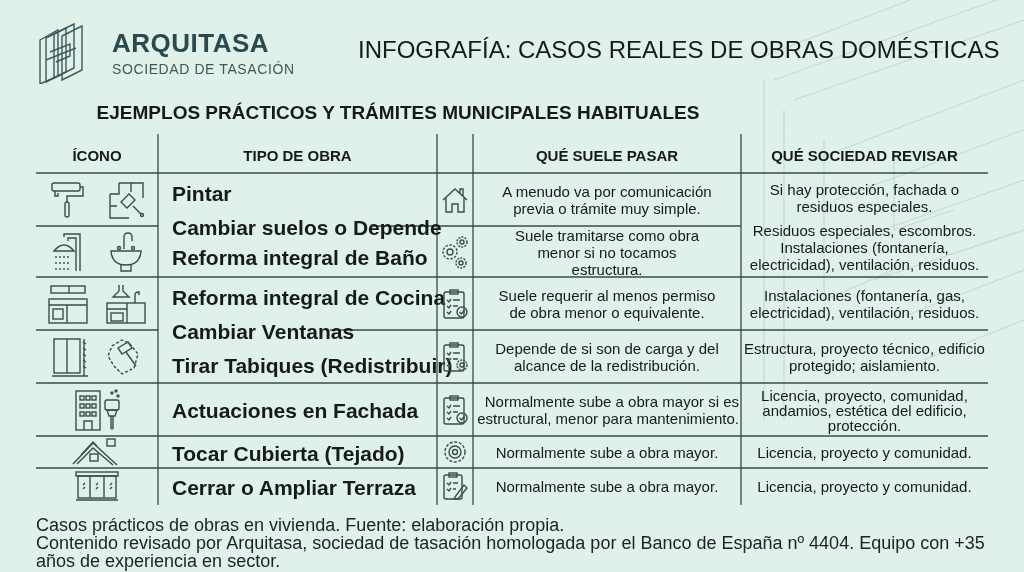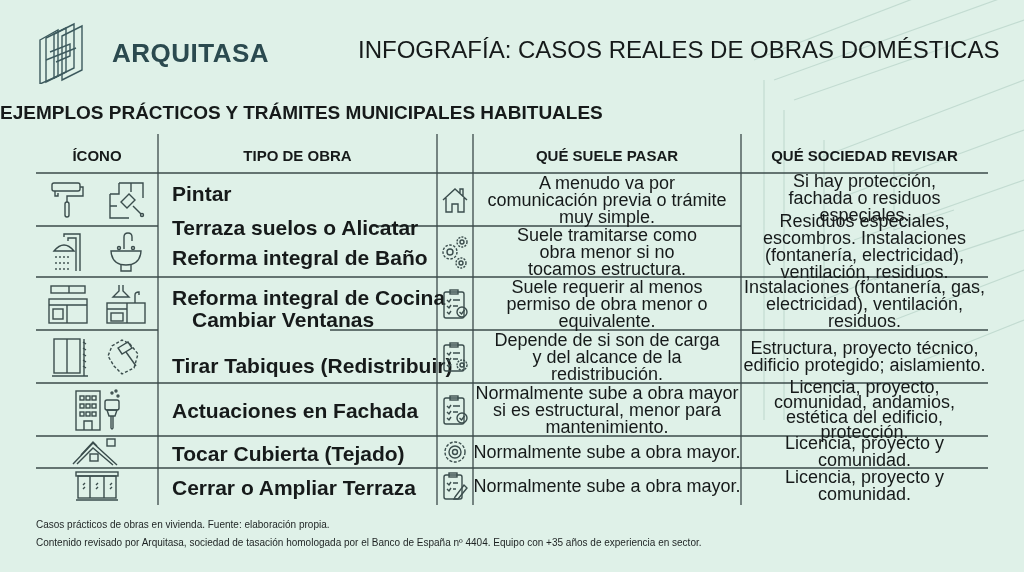--- a/index.html
+++ b/index.html
@@ -10,28 +10,28 @@
     color: #161a1a;
     position: relative;
   }
   .bg-pattern { position: absolute; right: 0; top: 0; width: 330px; height: 420px; opacity: 0.35; }
   .logo { position: absolute; left: 36px; top: 22px; display: flex; align-items: center; }
   .logo svg { width: 52px; height: 62px; }
   .logo-text { margin-left: 24px; }
   .brand { font-size: 26px; font-weight: bold; color: #2b4a4f; letter-spacing: 0.5px; line-height: 28px; }
   .brand-sub { font-size: 14px; color: #3d5a5e; letter-spacing: 0.6px; margin-top: 4px; }
   .main-title { position: absolute; left: 310px; top: 36px; font-size: 24px; font-weight: normal; color: #161a1a; margin-left: 48px; }
-  .sub-title { position: absolute; left: 0; width: 836px; top: 102px; font-size: 19px; font-weight: bold; padding-right: 40px; }
+  .sub-title { position: absolute; left: 0; width: 836px; top: 102px; font-size: 19px; font-weight: bold; text-align: center; padding-right: 40px; }
   .grid { position: absolute; left: 0; top: 0; width: 1024px; height: 572px; pointer-events: none; }
   .cell { position: absolute; display: flex; align-items: center; justify-content: center; text-align: center; }
   .hdr { font-weight: bold; font-size: 15px; }
   .tipo { position: absolute; left: 172px; font-weight: bold; font-size: 21px; }
-  .txt { font-size: 18px; line-height: 17px; }
+  .txt { font-size: 15px; line-height: 17px; }
   .icon svg { stroke: #3b4d4d; fill: none; stroke-width: 1.4; }
-  .footer { position: absolute; left: 36px; top: 516px; font-size: 10px; line-height: 18px; color: #1d2222; }
+  .footer { position: absolute; left: 36px; top: 516px; font-size: 18px; line-height: 18px; color: #1d2222; }
 </style>
 </head>
 <body>
 
 <svg class="bg-pattern" viewBox="0 0 330 420">
   <g stroke="#8fb5a8" stroke-width="1.2" fill="none">
     <path d="M60 60 L320 -40 M80 80 L330 -10 M100 100 L330 20 M70 420 L70 80 M90 420 L90 110 M120 160 L330 80 M140 200 L330 130 M160 240 L330 180 M180 280 L330 230 M200 320 L330 270 M230 360 L330 320 M130 140 L130 300 L200 270 M200 160 L200 230 L260 210"></path>
   </g>
 </svg>
 
@@ -41,20 +41,21 @@
       <path d="M4 18 L22 8 L22 54 L4 62 Z"></path>
       <path d="M10 16 L30 6 L30 50 L10 60 Z"></path>
       <path d="M18 12 L38 2 L38 46 L18 56 Z"></path>
       <path d="M26 14 L46 4 L46 48 L26 58 Z"></path>
       <path d="M14 30 L34 22 L34 34 L20 40"></path>
       <path d="M10 38 L40 26"></path>
     </g>
   </svg>
   <div class="logo-text">
     <div class="brand">ARQUITASA</div>
+    <div class="brand-sub">SOCIEDAD DE TASACIÓN</div>
   </div>
 </div>
 
 <div class="main-title">INFOGRAFÍA: CASOS REALES DE OBRAS DOMÉSTICAS</div>
 <div class="sub-title">EJEMPLOS PRÁCTICOS Y TRÁMITES MUNICIPALES HABITUALES</div>
 
 <svg class="grid" viewBox="0 0 1024 572">
   <g stroke="#3b4a4a" stroke-width="1.3">
 
     <line x1="158" y1="134" x2="158" y2="505"></line>
@@ -79,24 +80,24 @@
     <line x1="36" y1="468" x2="988" y2="468"></line>
   </g>
 </svg>
 
 <div class="cell hdr" style="left:36px;top:140px;width:122px;height:30px;">ÍCONO</div>
 <div class="cell hdr" style="left:158px;top:140px;width:279px;height:30px;">TIPO DE OBRA</div>
 <div class="cell hdr" style="left:473px;top:140px;width:268px;height:30px;">QUÉ SUELE PASAR</div>
 <div class="cell hdr" style="left:741px;top:140px;width:247px;height:30px;">QUÉ SOCIEDAD REVISAR</div>
 
 <div class="tipo" style="top:182px;">Pintar</div>
-<div class="tipo" style="top:216px;">Terraza suelos o Alicatar</div>
+<div class="tipo" style="top:216px;">Cambiar suelos o Depende</div>
 <div class="tipo" style="top:246px;">Reforma integral de Baño</div>
 <div class="tipo" style="top:286px;">Reforma integral de Cocina</div>
-<div class="tipo" style="top:308px;margin-left:20px;">Cambiar Ventanas</div>
+<div class="tipo" style="top:320px;">Cambiar Ventanas</div>
 <div class="tipo" style="top:354px;">Tirar Tabiques (Redistribuir)</div>
 <div class="tipo" style="top:399px;">Actuaciones en Fachada</div>
 <div class="tipo" style="top:442px;">Tocar Cubierta (Tejado)</div>
 <div class="tipo" style="top:476px;">Cerrar o Ampliar Terraza</div>
 
 <div class="cell icon" style="left:36px;top:176px;width:122px;height:48px;gap:22px;">
   <svg width="36" height="40" viewBox="0 0 36 40">
       <rect x="3" y="3" width="28" height="8" rx="2"></rect>
       <path d="M31 7 L34 7 L34 16 L18 16 L18 22"></path>
       <rect x="16" y="22" width="4" height="15" rx="2"></rect>
@@ -247,21 +248,21 @@
       <rect x="7" y="2" width="8" height="4"></rect>
       <path d="M5 12 L7 14 L9 11 M11 12 L16 12 M5 18 L7 20 L9 17 M11 18 L14 18"></path>
       <path d="M13 26 L22 14 L25 17 L16 28 L12 28 Z"></path>
     </svg>
 </div>
 
 <div class="cell txt" style="left:473px;top:176px;width:268px;height:48px;padding:0 14px;">A menudo va por comunicación previa o trámite muy simple.</div>
 <div class="cell txt" style="left:473px;top:228px;width:268px;height:48px;padding:0 31px;">Suele tramitarse como obra menor si no tocamos estructura.</div>
 <div class="cell txt" style="left:473px;top:279px;width:268px;height:50px;padding:15px 18px;">Suele requerir al menos permiso de obra menor o equivalente.</div>
 <div class="cell txt" style="left:473px;top:332px;width:268px;height:50px;padding:0 18px;">Depende de si son de carga y del alcance de la redistribución.</div>
-<div class="cell txt" style="left:473px;top:385px;width:268px;height:50px;padding:0 2px;">Normalmente sube a obra mayor si es estructural, menor para mantenimiento.</div>
+<div class="cell txt" style="left:473px;top:385px;width:268px;height:50px;padding:0 2px;text-align:right;">Normalmente sube a obra mayor si es estructural, menor para mantenimiento.</div>
 <div class="cell txt" style="left:473px;top:437px;width:268px;height:30px;">Normalmente sube a obra mayor.</div>
 <div class="cell txt" style="left:473px;top:469px;width:268px;height:34px;">Normalmente sube a obra mayor.</div>
 
 <div class="cell txt" style="left:741px;top:176px;width:247px;height:44px;padding:0 22px;">Si hay protección, fachada o residuos especiales.</div>
 <div class="cell txt" style="left:741px;top:218px;width:247px;height:58px;padding:0 4px;">Residuos especiales, escombros. Instalaciones (fontanería, electricidad), ventilación, residuos.</div>
 <div class="cell txt" style="left:741px;top:279px;width:247px;height:50px;padding:12px 2px;">Instalaciones (fontanería, gas, electricidad), ventilación, residuos.</div>
 <div class="cell txt" style="left:741px;top:332px;width:247px;height:50px;padding:0 0;">Estructura, proyecto técnico, edificio protegido; aislamiento.</div>
 <div class="cell txt" style="left:741px;top:384px;width:247px;height:52px;padding:0 10px;line-height:15px;">Licencia, proyecto, comunidad, andamios, estética del edificio, protección.</div>
 <div class="cell txt" style="left:741px;top:437px;width:247px;height:30px;">Licencia, proyecto y comunidad.</div>
 <div class="cell txt" style="left:741px;top:469px;width:247px;height:34px;">Licencia, proyecto y comunidad.</div>

